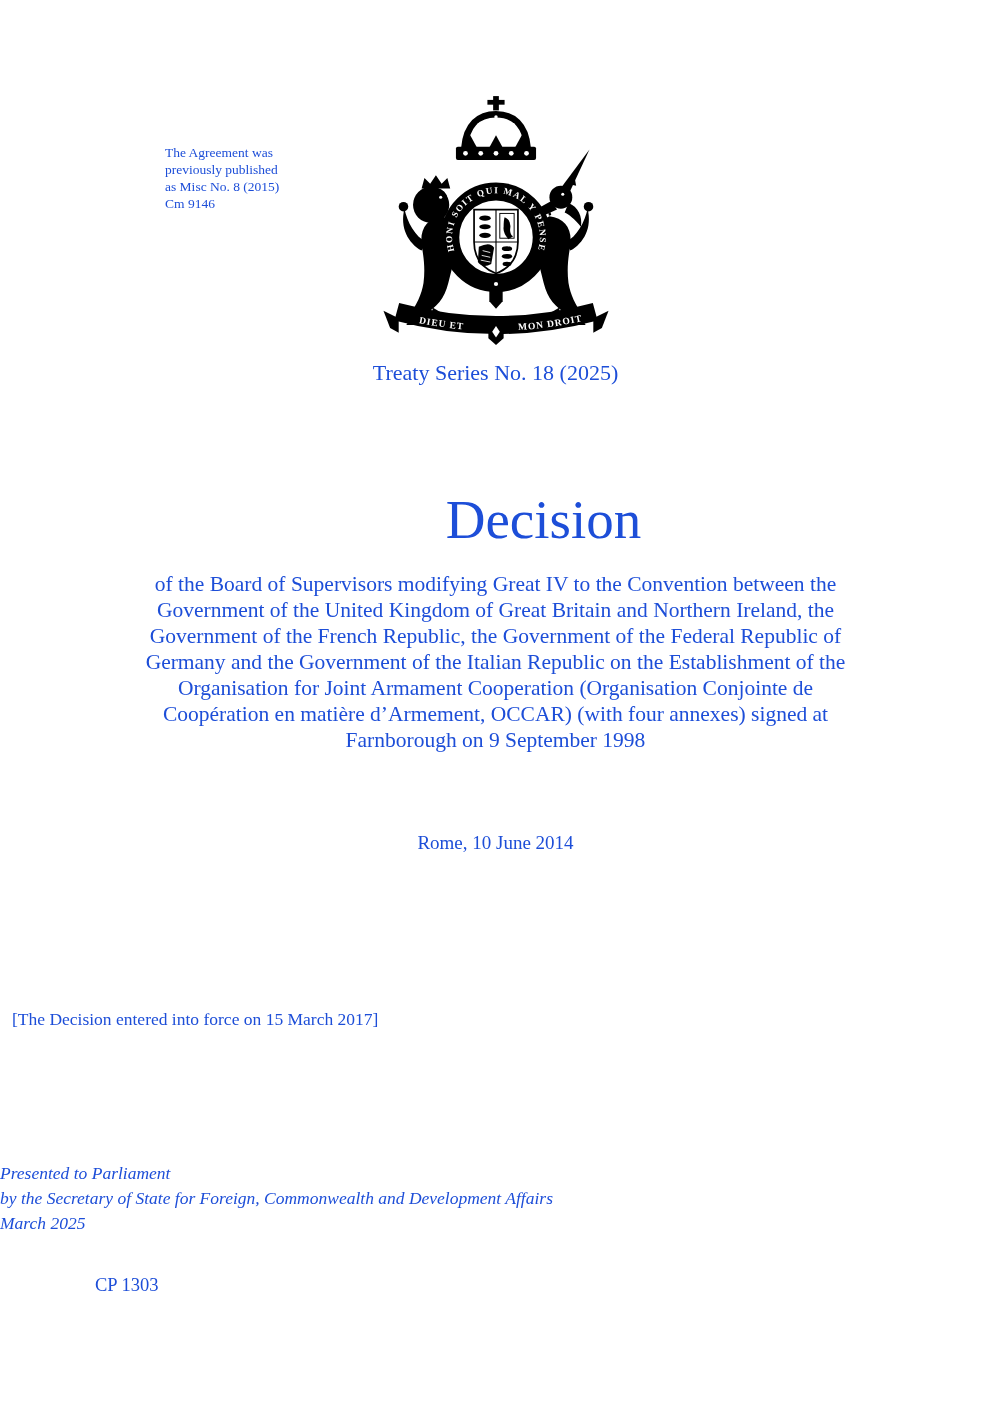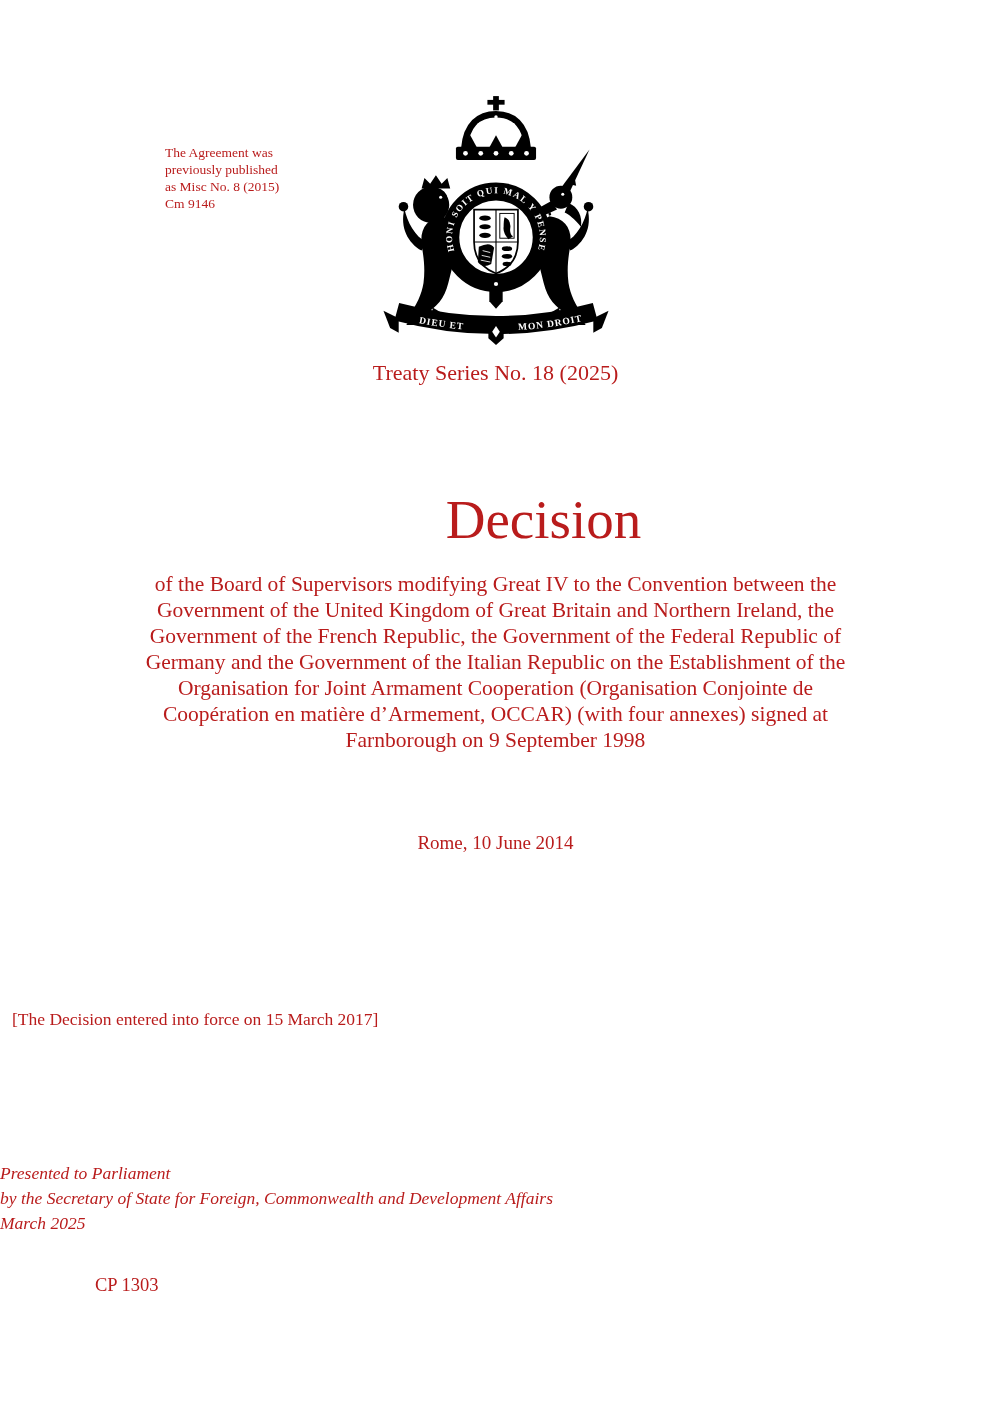--- a/index.html
+++ b/index.html
@@ -2,21 +2,21 @@
 <html><head>
 <meta charset="utf-8">
 <style>
   html, body { margin: 0; padding: 0; background: #888; }
   .page {
     position: relative;
     width: 991px;
     height: 1401px;
     margin: 0 auto;
     background: #ffffff;
-    color: #b91c1c;
+    color: #1d4ed8;
     font-family: "Liberation Serif", serif;
     overflow: hidden;
   }
   .note {
     position: absolute;
     left: 165px;
     top: 144px;
     font-size: 13.5px;
     line-height: 17px;
     text-align: left;

